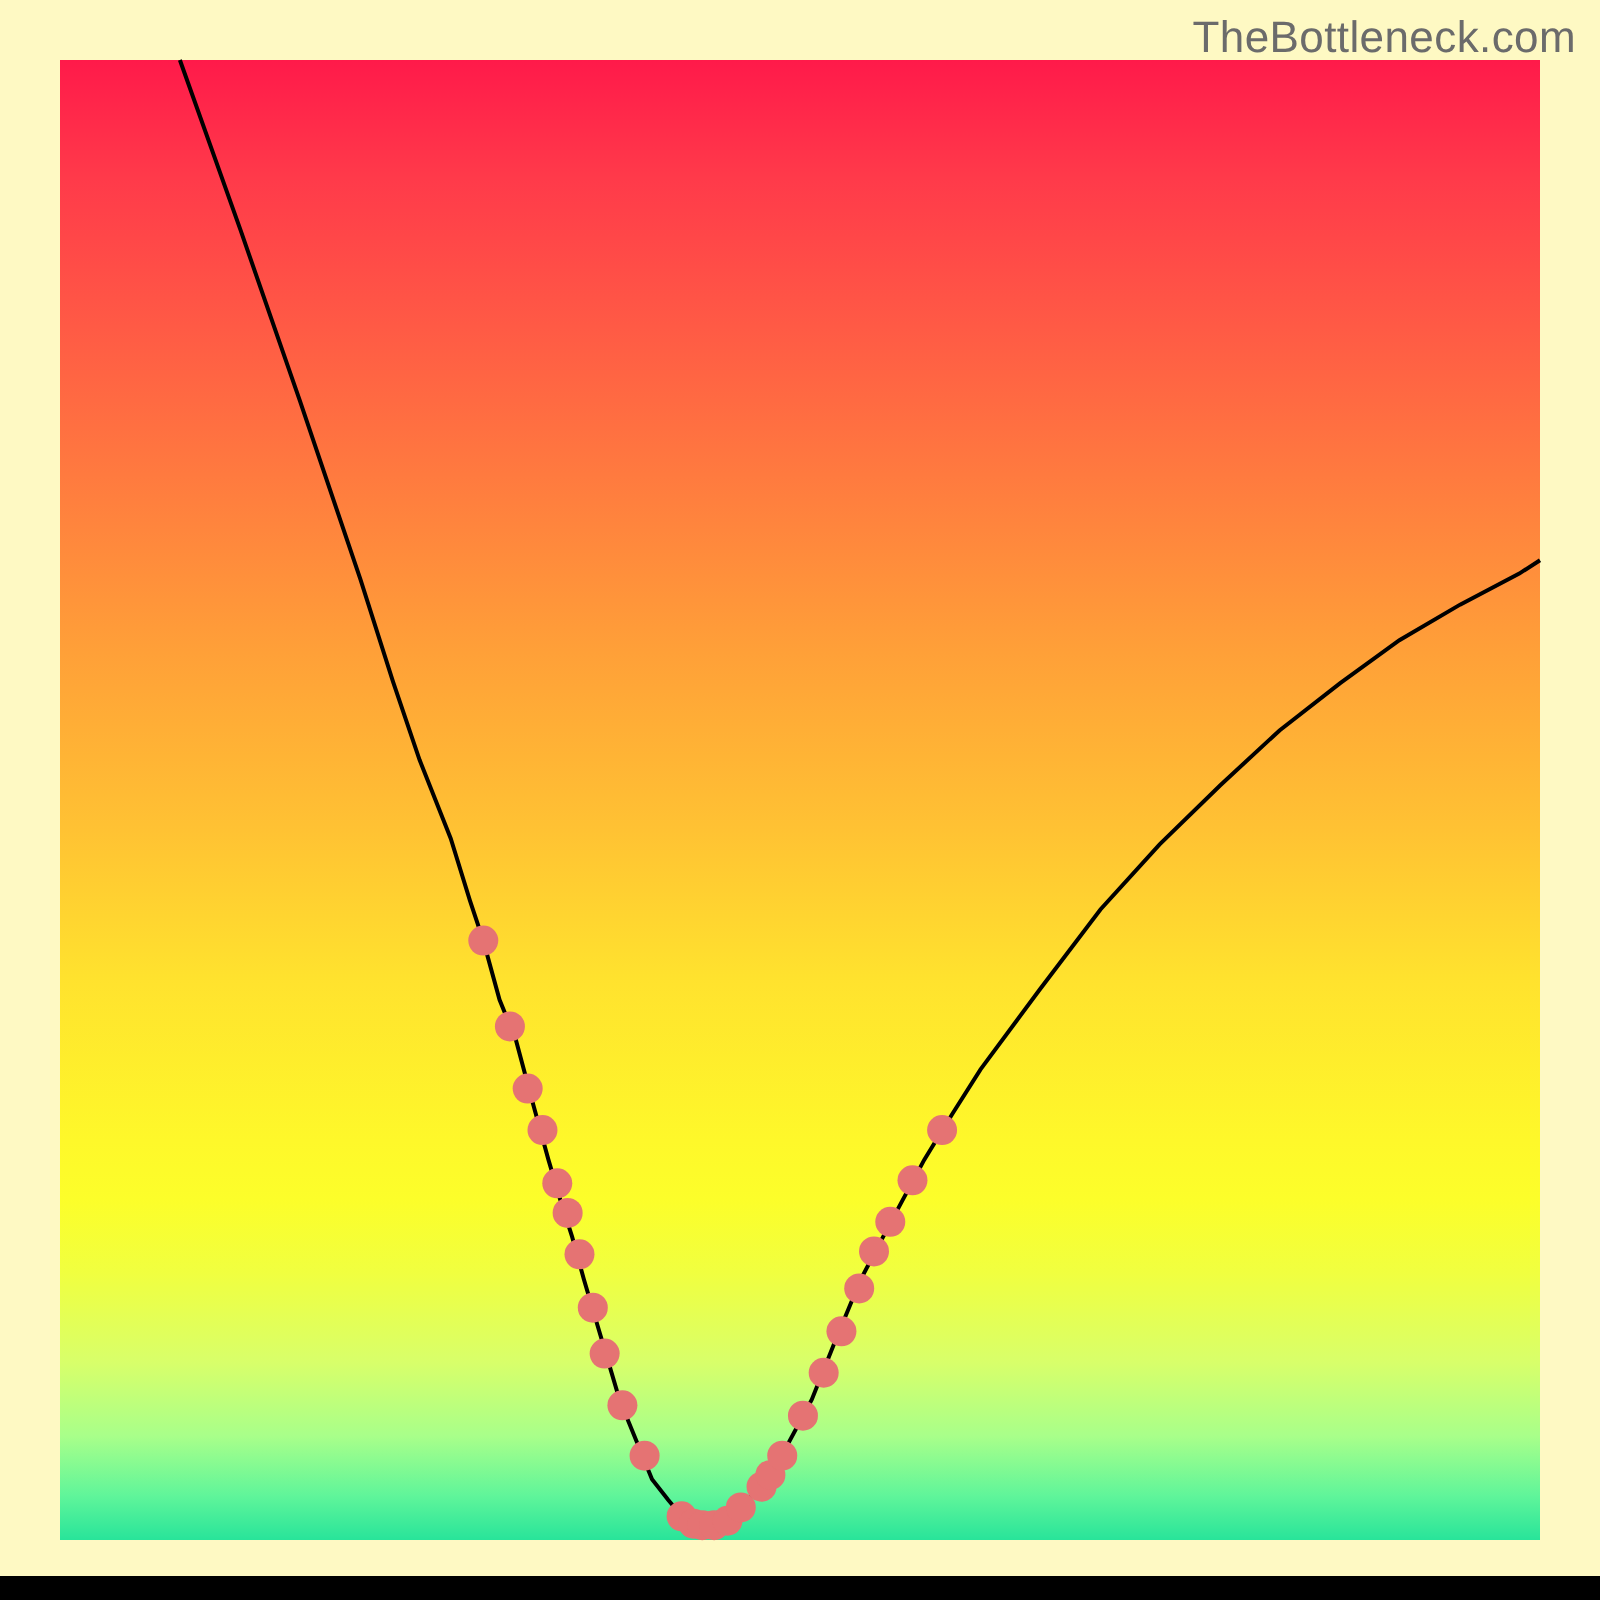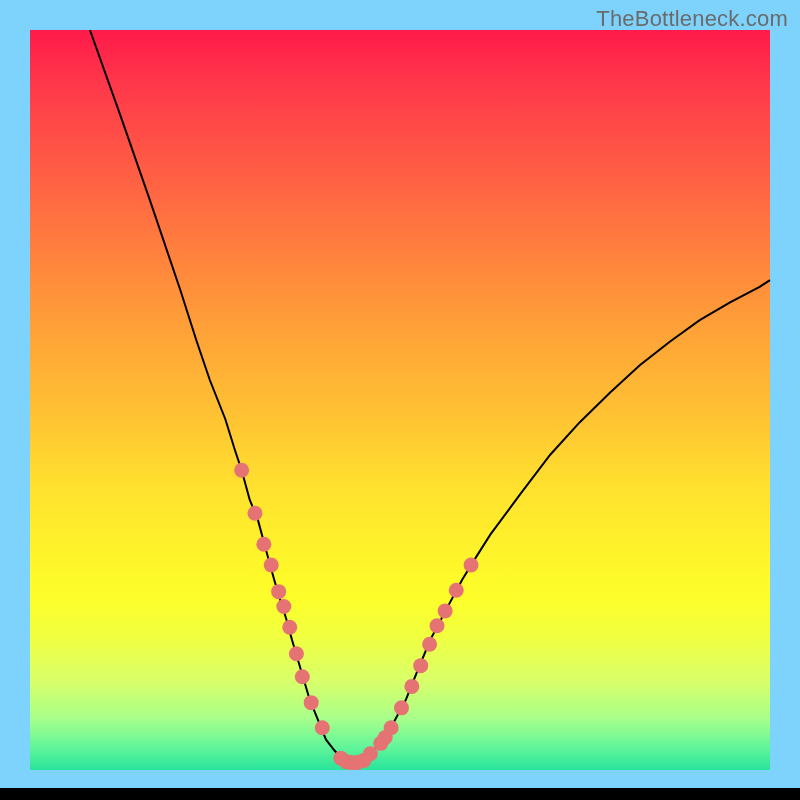--- a/index.html
+++ b/index.html
@@ -10,21 +10,21 @@
     overflow: hidden;
     background: #000;
     font-family: Arial, Helvetica, sans-serif;
   }
   .frame {
     position: absolute;
     top: 0;
     left: 0;
     width: 800px;
     height: 788px;
-    background: #7dd3fc;
+    background: #fef9c3;
   }
   .plot-area {
     position: absolute;
     top: 30px;
     left: 30px;
     width: 740px;
     height: 740px;
     background: linear-gradient(to bottom,
       #ff1a4a 0%,
       #ff3a4a 8%,

